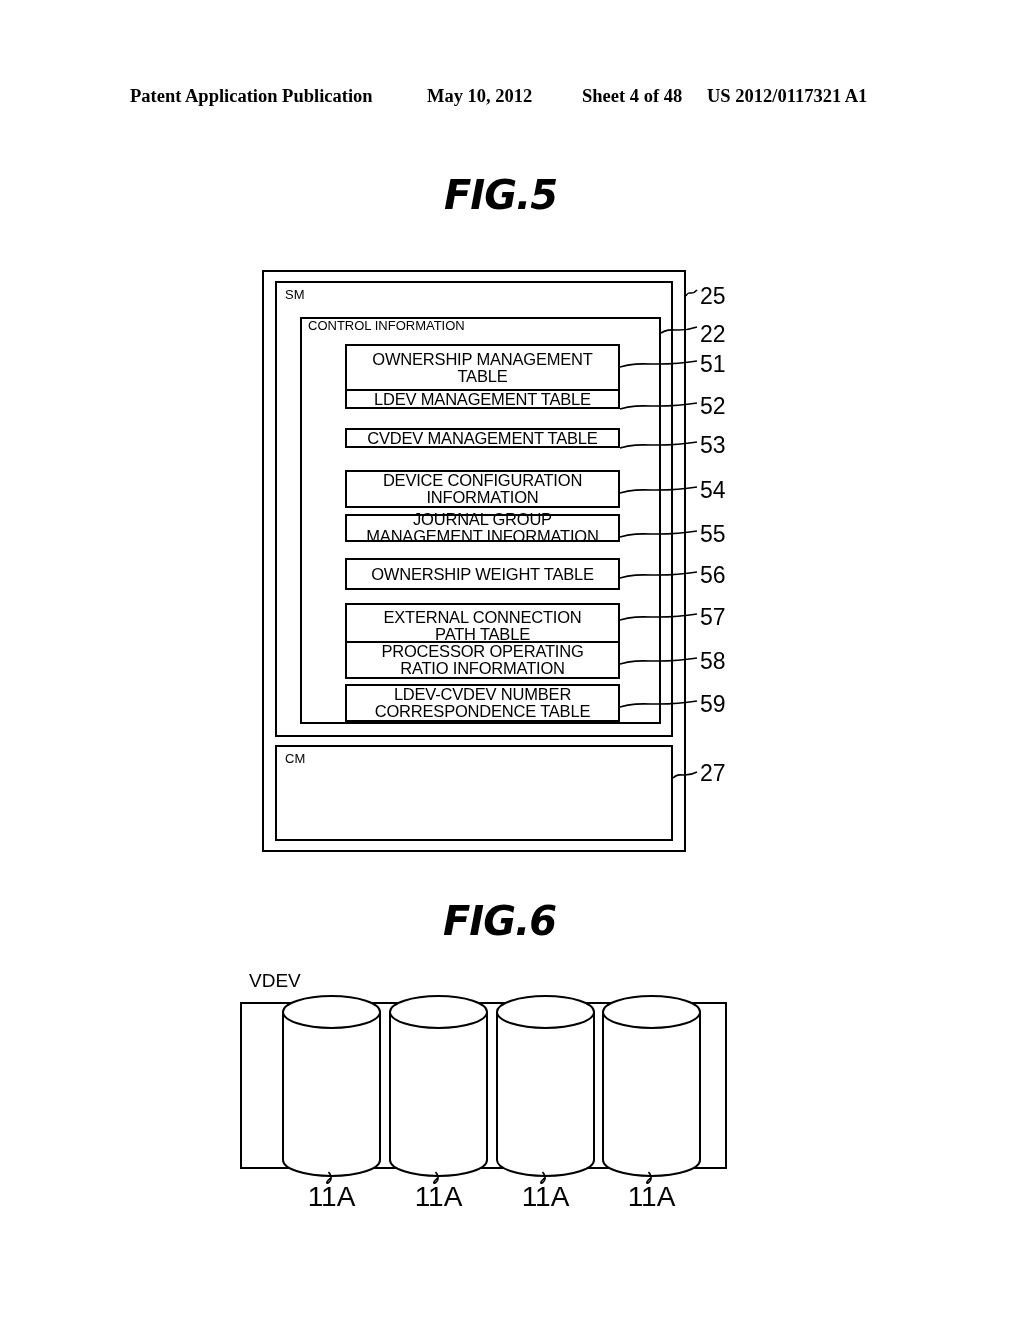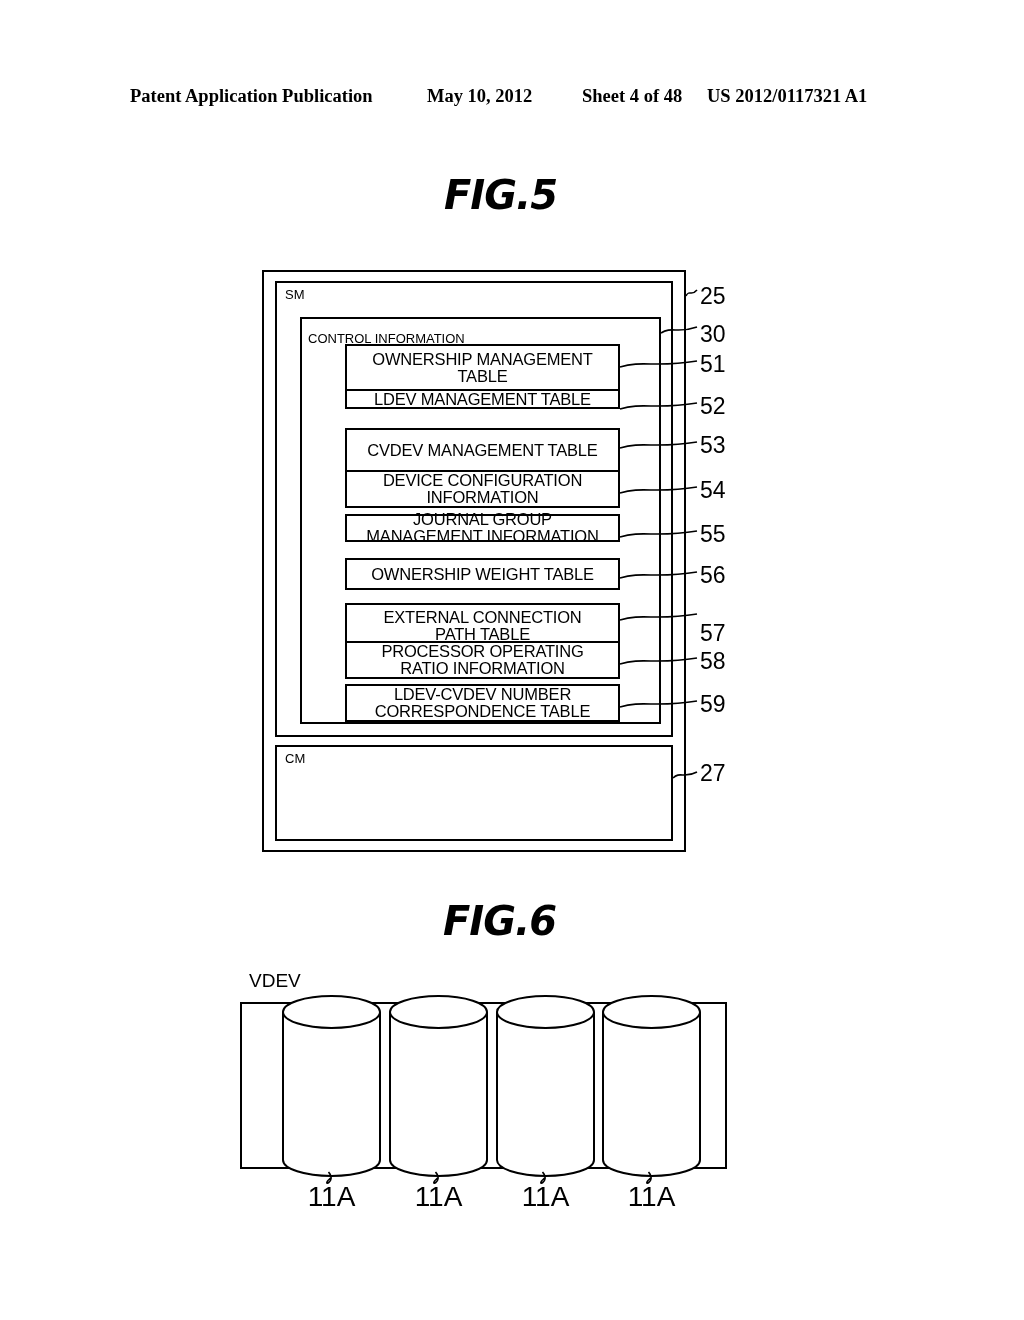--- a/index.html
+++ b/index.html
@@ -59,21 +59,21 @@
   #ci-box     { left: 300px; top: 317px; width: 361px; height: 407px; }
   #cm-box     { left: 275px; top: 745px; width: 398px; height: 96px; }
 
   .bx-label {
     position: absolute;
     font-family: Liberation Sans, sans-serif;
     font-size: 13px;
     white-space: nowrap;
   }
   #sm-label { left: 285px; top: 287px; }
-  #ci-label { left: 308px; top: 331px; }
+  #ci-label { left: 308px; top: 318px; }
   #cm-label { left: 285px; top: 751px; }
 
   
   .tbl-item {
     position: absolute;
     box-sizing: border-box;
     left: 345px;
     width: 275px;
     border: 2px solid #000;
     background: #fff;
@@ -163,21 +163,21 @@
 <div class="bx" id="ci-box"></div>
 <div class="bx-label" id="ci-label">CONTROL INFORMATION</div>
 
 <div id="table-items">
     <div class="tbl-item" style="top: 344px; height: 48px;">
       <span>OWNERSHIP MANAGEMENT<br>TABLE</span>
     </div>
     <div class="tbl-item" style="top: 389px; height: 20px;">
       <span>LDEV MANAGEMENT TABLE</span>
     </div>
-    <div class="tbl-item" style="top: 428px; height: 44px;">
+    <div class="tbl-item" style="top: 428px; height: 20px;">
       <span>CVDEV MANAGEMENT TABLE</span>
     </div>
     <div class="tbl-item" style="top: 470px; height: 38px;">
       <span>DEVICE CONFIGURATION<br>INFORMATION</span>
     </div>
     <div class="tbl-item" style="top: 514px; height: 28px;">
       <span>JOURNAL GROUP<br>MANAGEMENT INFORMATION</span>
     </div>
     <div class="tbl-item" style="top: 558px; height: 32px;">
       <span>OWNERSHIP WEIGHT TABLE</span>
@@ -191,28 +191,28 @@
     <div class="tbl-item" style="top: 684px; height: 38px;">
       <span>LDEV-CVDEV NUMBER<br>CORRESPONDENCE TABLE</span>
     </div>
   </div>
 
 <div class="bx" id="cm-box"></div>
 <div class="bx-label" id="cm-label">CM</div>
 
 <div id="ref-numbers">
     <div class="ref-num" style="top: 283px;">25</div>
-    <div class="ref-num" style="top: 321px;">30</div>
+    <div class="ref-num" style="top: 321px;">22</div>
     <div class="ref-num" style="top: 351px;">51</div>
     <div class="ref-num" style="top: 393px;">52</div>
     <div class="ref-num" style="top: 432px;">53</div>
     <div class="ref-num" style="top: 477px;">54</div>
     <div class="ref-num" style="top: 521px;">55</div>
     <div class="ref-num" style="top: 562px;">56</div>
-    <div class="ref-num" style="top: 604px; margin-top: 16px;">57</div>
+    <div class="ref-num" style="top: 604px;">57</div>
     <div class="ref-num" style="top: 648px;">58</div>
     <div class="ref-num" style="top: 691px;">59</div>
     <div class="ref-num" style="top: 760px;">27</div>
   </div>
 
 <svg id="leaders" viewBox="0 0 1024 1320">
     <path d="M 686 296 C 689.3 289, 690.95 297, 697 290" fill="none" stroke="#000000" stroke-width="1.6"></path>
     <path d="M 661 333 C 671.8 326, 677.2 334, 697 327" fill="none" stroke="#000000" stroke-width="1.6"></path>
     <path d="M 620 367 C 643.1 360, 654.65 368, 697 361" fill="none" stroke="#000000" stroke-width="1.6"></path>
     <path d="M 620 409 C 643.1 402, 654.65 410, 697 403" fill="none" stroke="#000000" stroke-width="1.6"></path>

